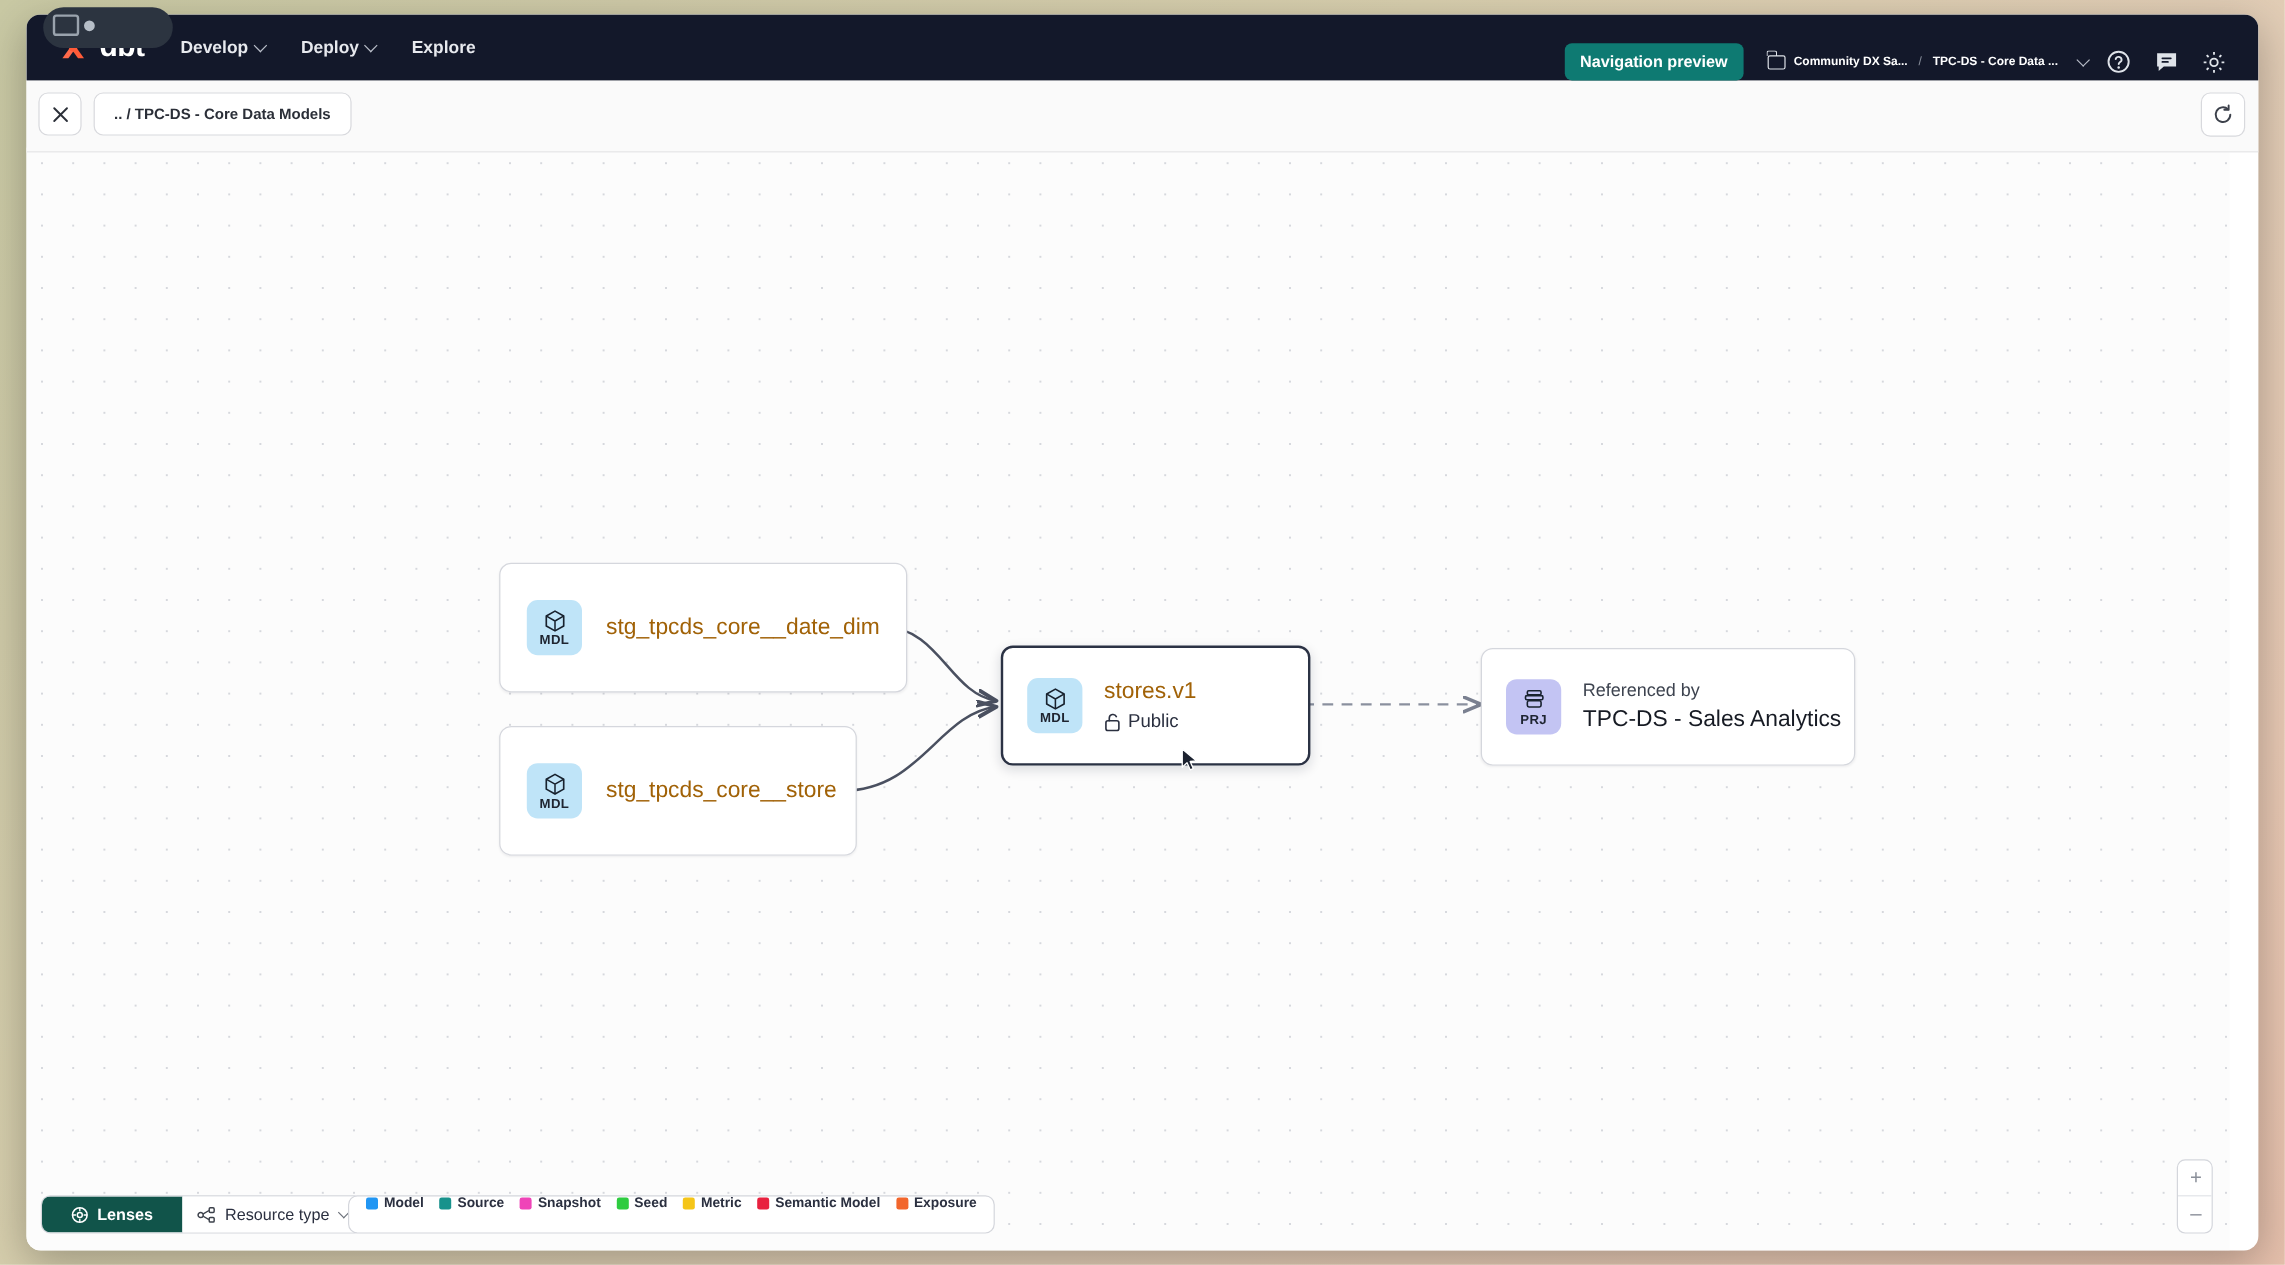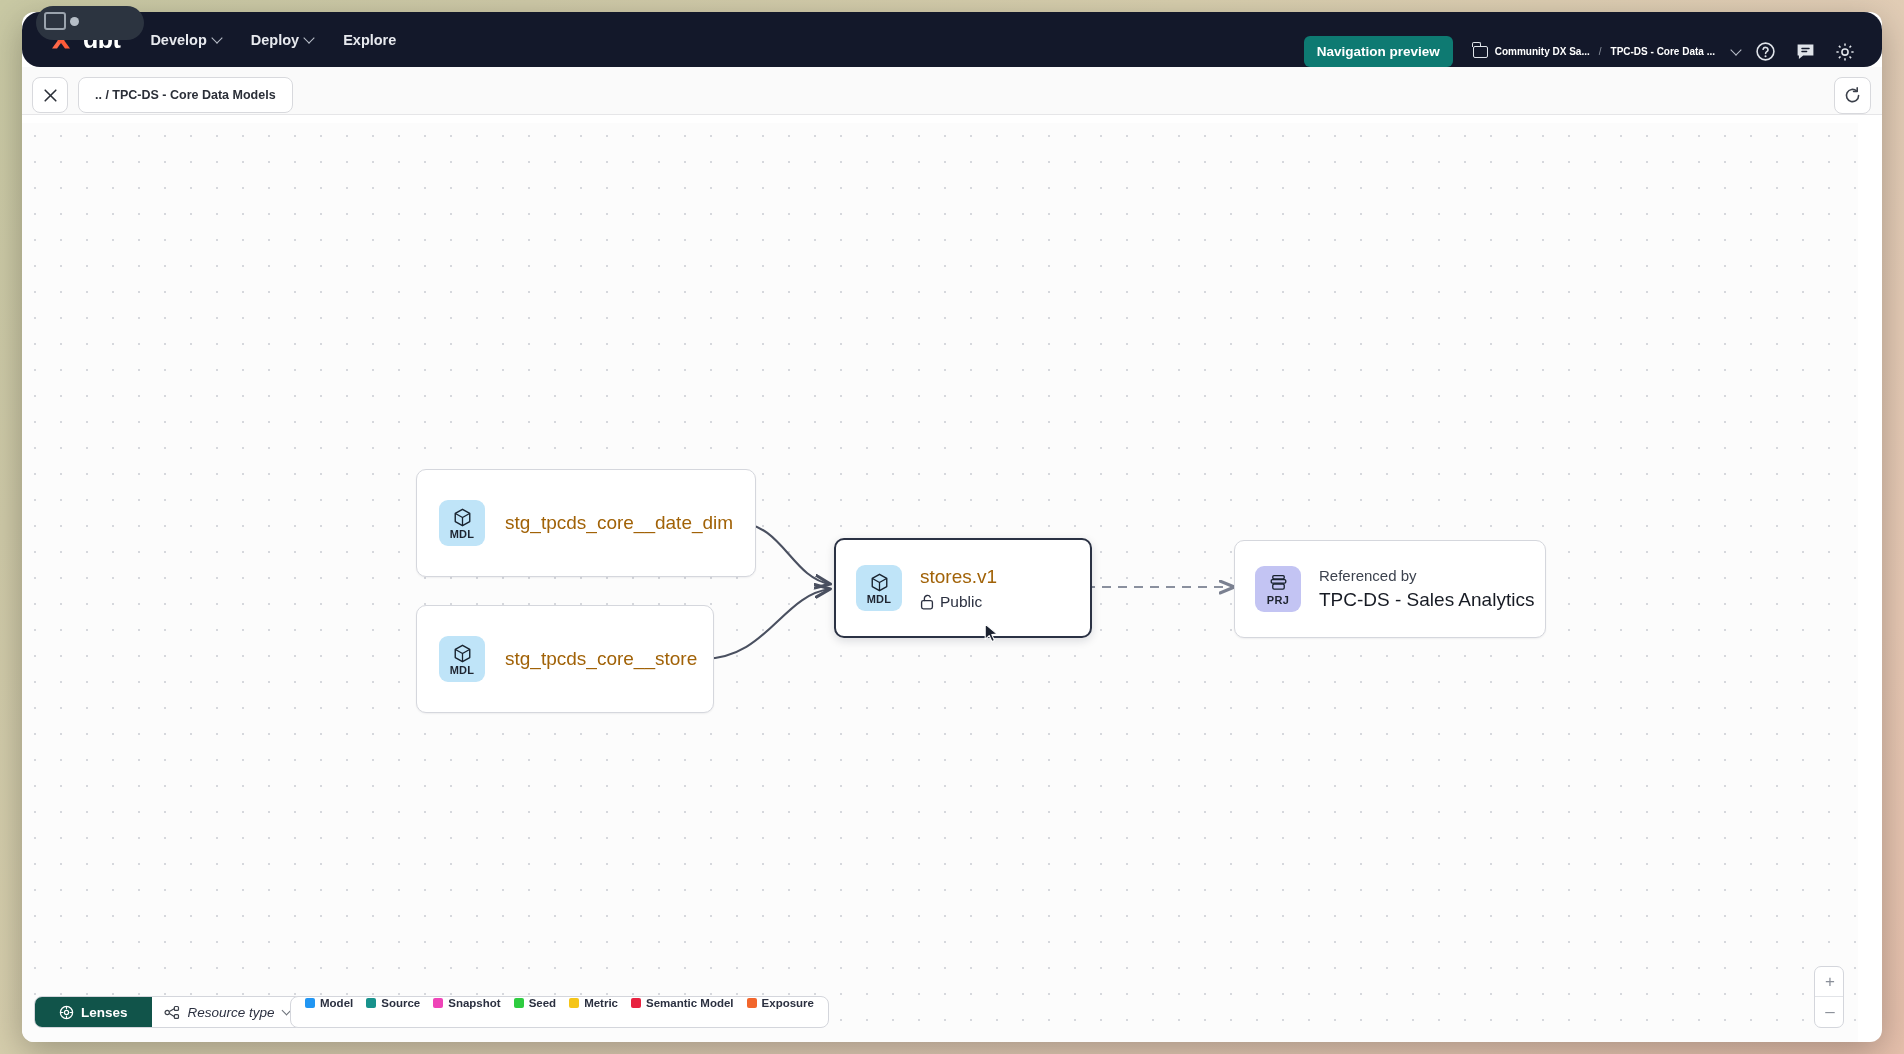--- a/index.html
+++ b/index.html
@@ -50,21 +50,20 @@
 
   
   #navbar {
     position: absolute;
     left: 0; top: 0;
     width: 1860px; height: 55px;
     background: #13182a;
     display: flex;
     align-items: center;
     z-index: 30;
-    border-radius: 18px;
   }
   #logo-wrap {
     display: flex; align-items: center;
     margin-left: 24px;
     gap: 7px;
   }
   #logo-mark {
     width: 30px; height: 30px;
     position: relative;
     flex: 0 0 auto;
@@ -149,21 +148,21 @@
   }
   #dropdown-caret {
     margin-left: 10px;
     cursor: pointer;
   }
 
   
   #toolbar {
     position: absolute;
     left: 0; top: 55px;
-    width: 1860px; height: 48px;
+    width: 1860px; height: 60px;
     background: #fafafa;
     border-bottom: 1px solid #e6e6e8;
     z-index: 20;
   }
   #close-canvas-btn {
     position: absolute;
     left: 10px; top: 10px;
     width: 36px; height: 36px;
     border: 1px solid #d8d9dd;
     border-radius: 8px;
@@ -321,21 +320,20 @@
   }
   #resource-type-btn {
     background: #ffffff;
     color: #2b3040;
     font-size: 13.5px;
     display: flex;
     align-items: center;
     gap: 8px;
     padding: 0 12px;
     cursor: pointer;
-    font-style: italic;
   }
   #legend-bar {
     position: absolute;
     left: 268px; bottom: 14px;
     height: 32px;
     border: 1px solid #d4d6dc;
     border-radius: 8px;
     background: #ffffff;
     display: flex;
     align-items: flex-start;

